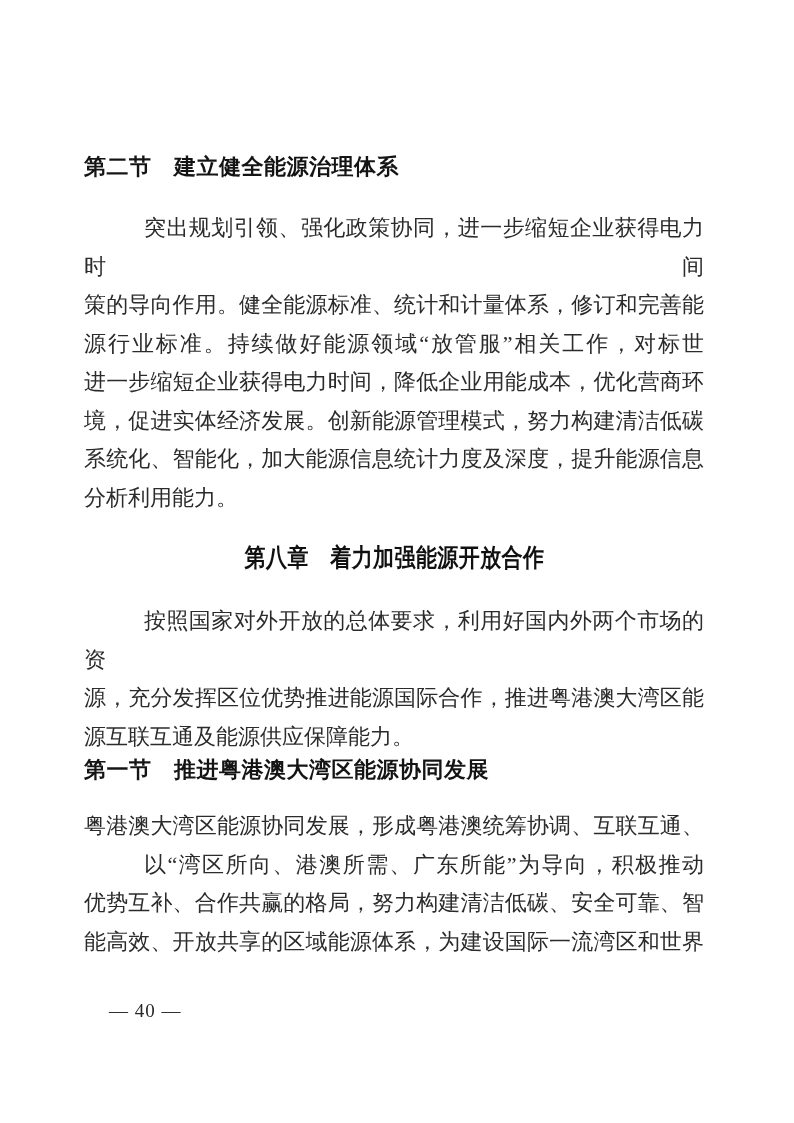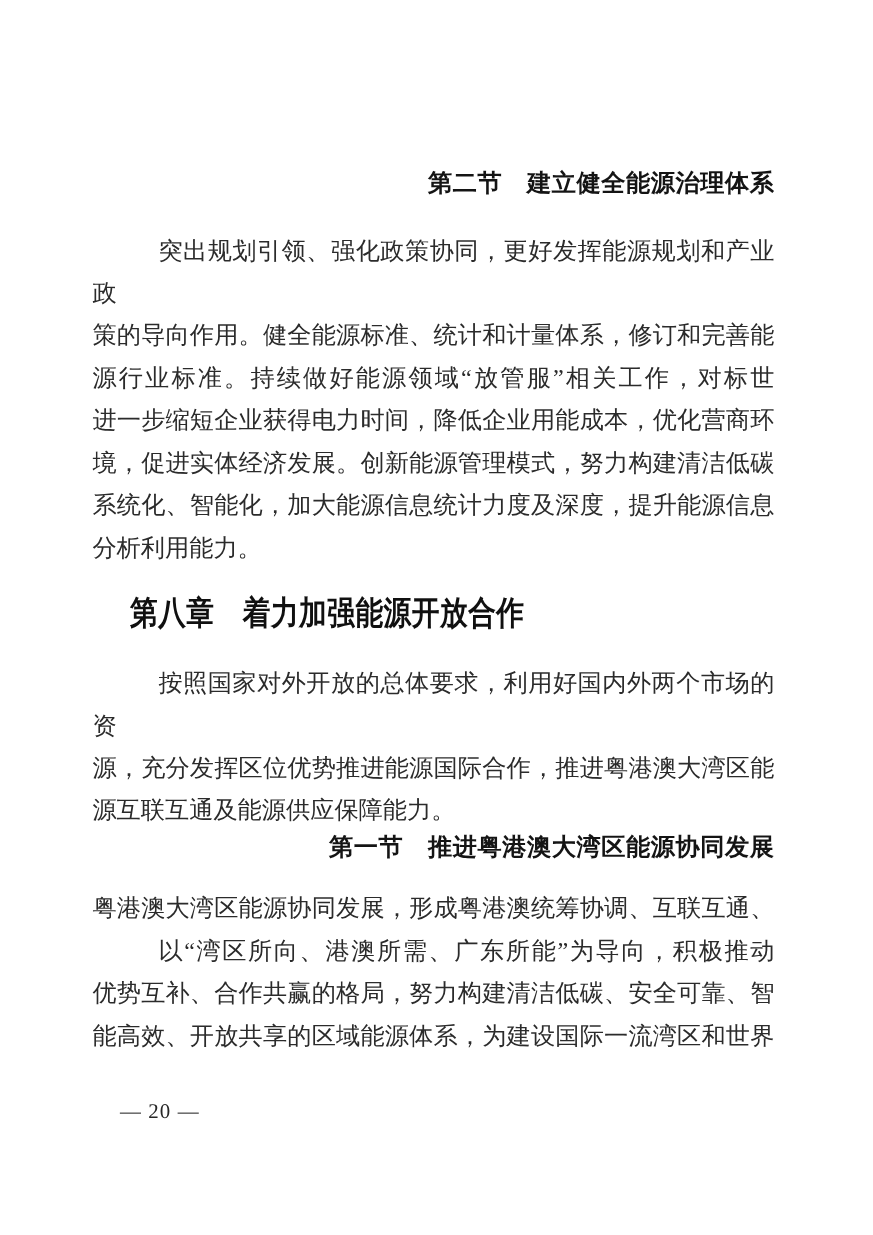--- a/index.html
+++ b/index.html
@@ -16,29 +16,30 @@
     position:absolute;
     left:84px;top:0;
     width:620px;
   }
   .section-heading{
     font-family:"Liberation Sans", sans-serif;
     font-weight:700;
     color:#141414;
     font-size:22px;
     line-height:28px;
-    text-align:right;
+    text-align:left;
     letter-spacing:0.5px;
   }
   .chapter-heading{
     font-family:"Liberation Serif", serif;
     font-weight:700;
     color:#101010;
-    font-size:30px;
+    font-size:25px;
     line-height:40px;
+    text-align:center;
   }
   .chapter-heading .h-inner{
     display:inline-block;
     transform:scaleX(0.84);
     transform-origin:50% 50%;
     white-space:nowrap;
     letter-spacing:0.5px;
   }
   .paragraph{
     font-size:22px;
@@ -69,21 +70,21 @@
     font-family:"Liberation Serif", serif;
   }
 </style>
 </head>
 <body>
 
 <div class="page">
   <div class="content">
       <div class="section-heading sec-0"><span class="h-inner">第二节　建立健全能源治理体系</span></div>
       <div class="paragraph sec-1">
-        <div class="line indent">突出规划引领、强化政策协同，更好发挥能源规划和产业政</div>
+        <div class="line indent">突出规划引领、强化政策协同，进一步缩短企业获得电力时间</div>
         <div class="line">策的导向作用。健全能源标准、统计和计量体系，修订和完善能</div>
         <div class="line">源行业标准。持续做好能源领域“放管服”相关工作，对标世</div>
         <div class="line">进一步缩短企业获得电力时间，降低企业用能成本，优化营商环</div>
         <div class="line">境，促进实体经济发展。创新能源管理模式，努力构建清洁低碳</div>
         <div class="line">系统化、智能化，加大能源信息统计力度及深度，提升能源信息</div>
         <div class="line no-just">分析利用能力。</div>
       </div>
       <div class="chapter-heading sec-2"><span class="h-inner">第八章　着力加强能源开放合作</span></div>
       <div class="paragraph sec-3">
         <div class="line indent">按照国家对外开放的总体要求，利用好国内外两个市场的资</div>
@@ -91,14 +92,14 @@
         <div class="line no-just">源互联互通及能源供应保障能力。</div>
       </div>
       <div class="section-heading sec-4"><span class="h-inner">第一节　推进粤港澳大湾区能源协同发展</span></div>
       <div class="paragraph sec-5">
         <div class="line">粤港澳大湾区能源协同发展，形成粤港澳统筹协调、互联互通、</div>
         <div class="line indent">以“湾区所向、港澳所需、广东所能”为导向，积极推动</div>
         <div class="line">优势互补、合作共赢的格局，努力构建清洁低碳、安全可靠、智</div>
         <div class="line">能高效、开放共享的区域能源体系，为建设国际一流湾区和世界</div>
       </div>
     </div>
-  <div class="footer">— 20 —</div>
+  <div class="footer">— 40 —</div>
 </div>
 
 </body></html>

